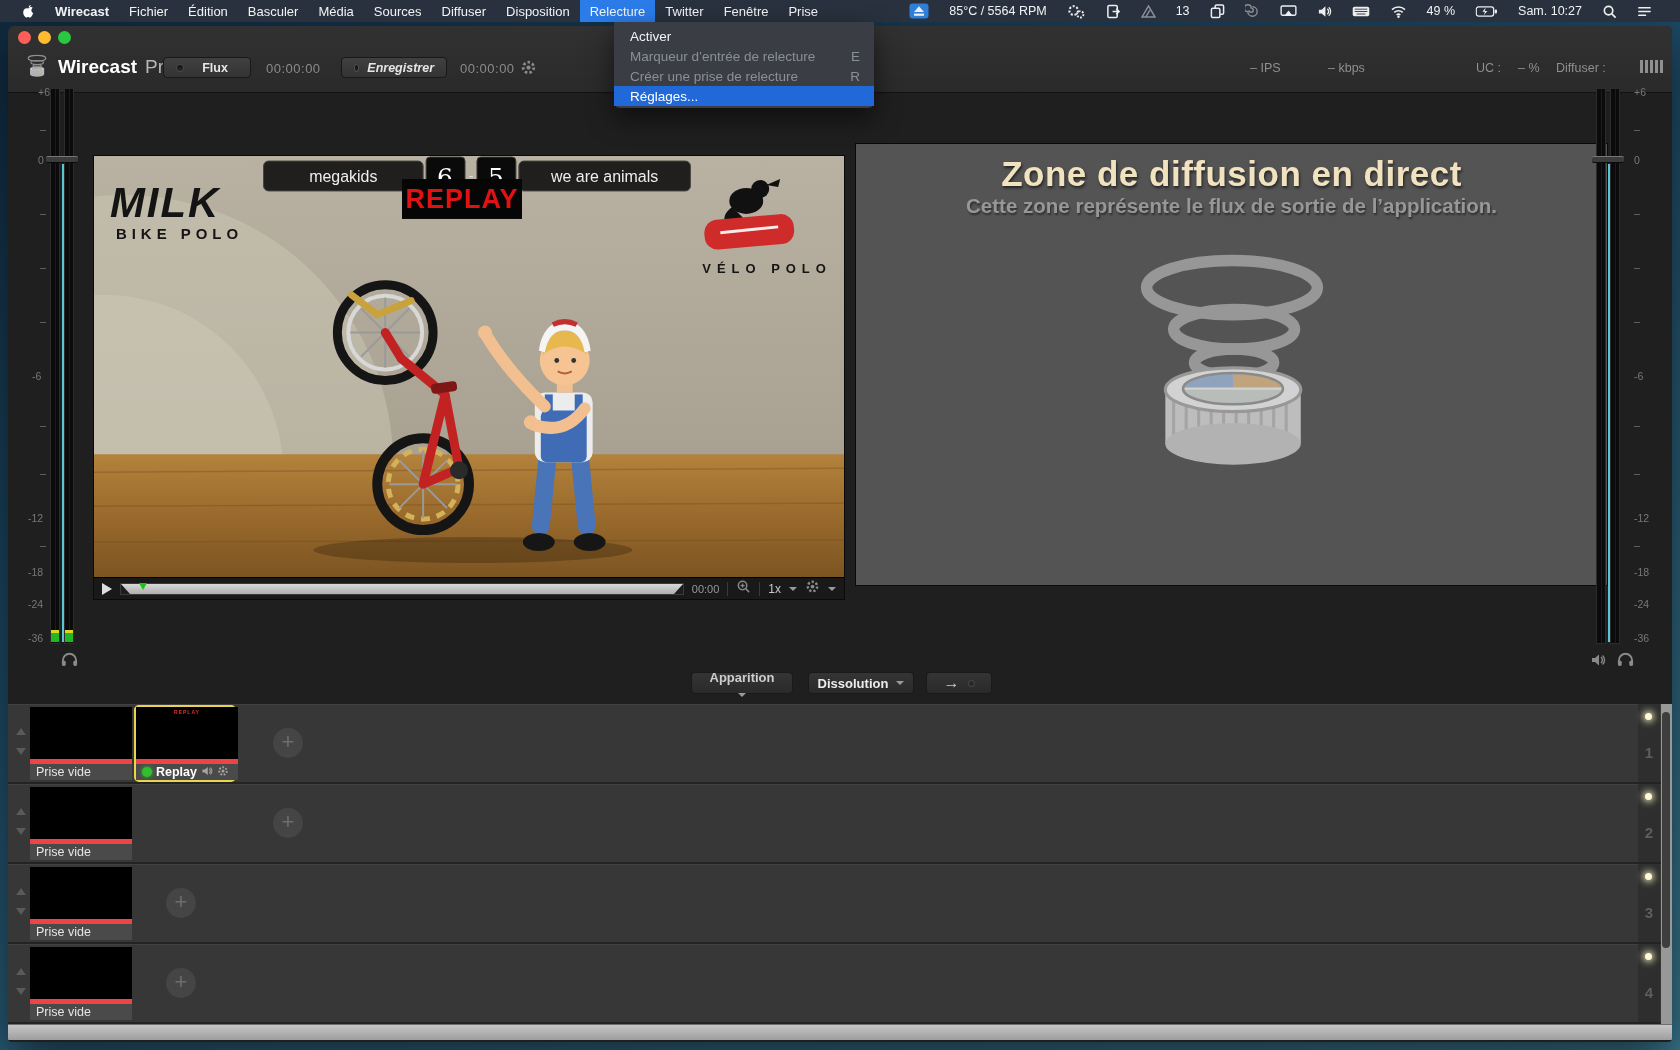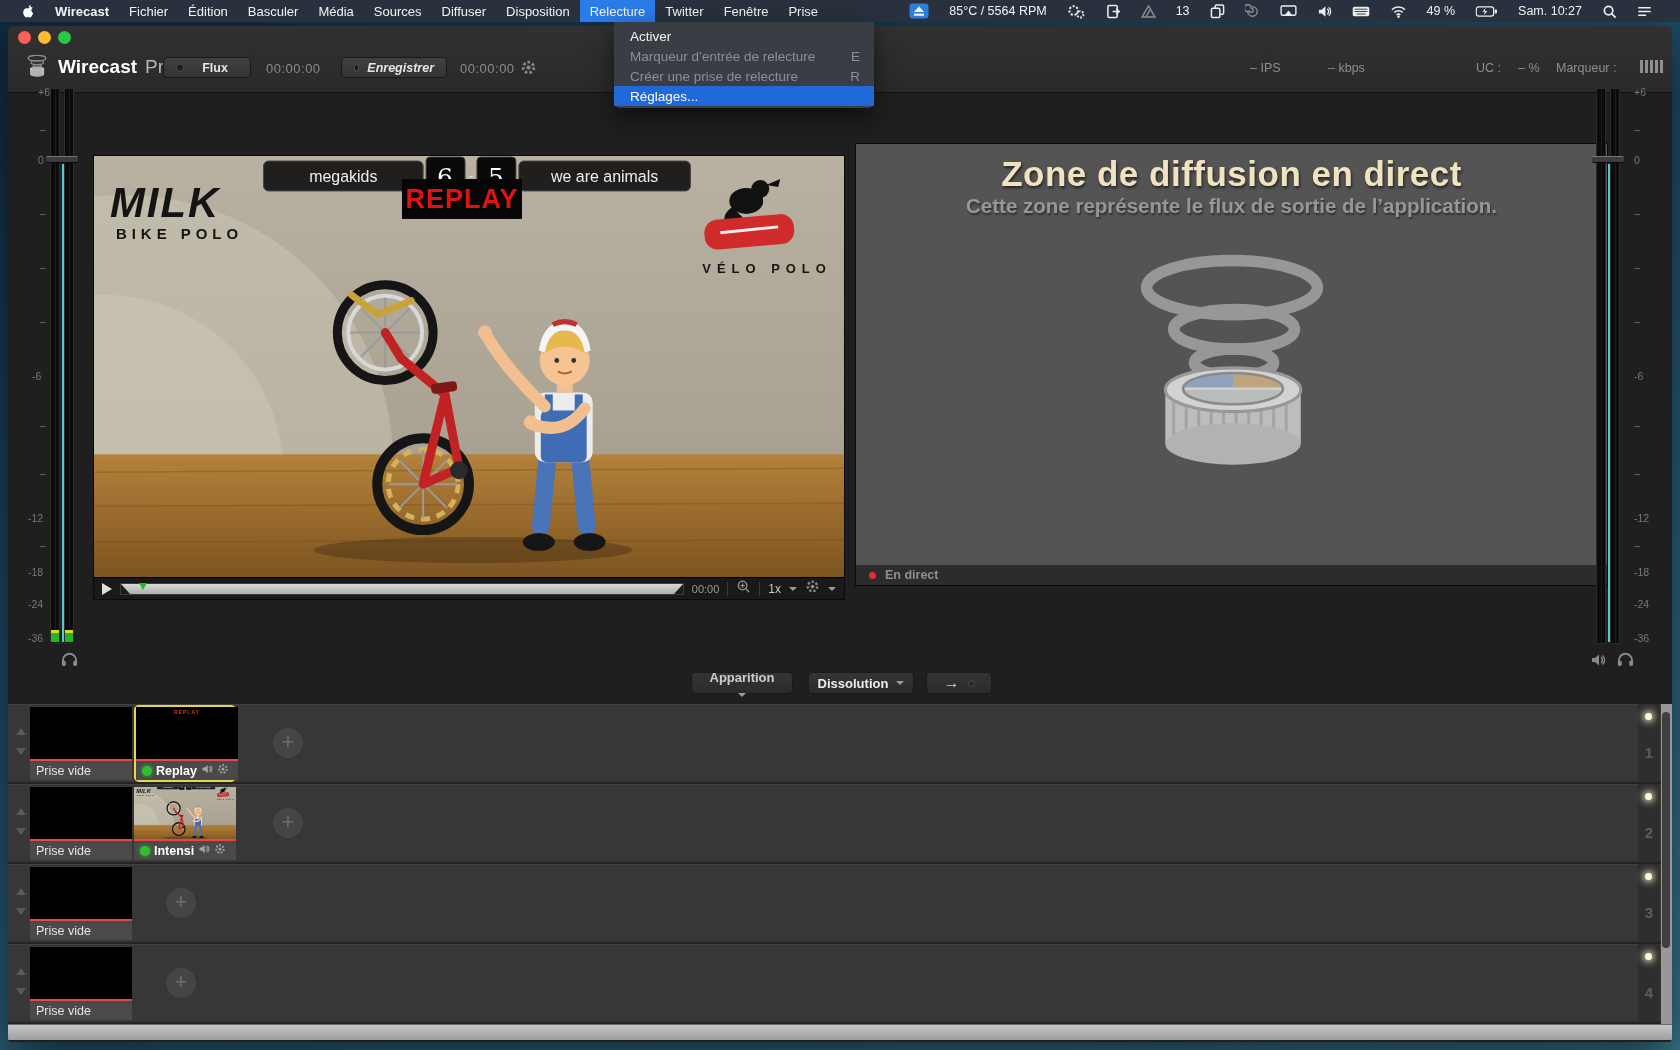--- a/index.html
+++ b/index.html
@@ -82,21 +82,21 @@
   .tr-btn { position:absolute; top:646px; height:22px; background:linear-gradient(#343434,#2a2a2a); border:1px solid #1a1a1a; border-radius:4px; display:flex; align-items:center; justify-content:center; gap:8px; color:#cdcdcd; font-size:13px; font-weight:bold; }
 
   
   .shot-area { position:absolute; left:0; top:678px; width:1664px; height:320px; background:#373737; }
   .shot-row { position:absolute; left:0; width:1664px; height:80px; background:#373737; border-bottom:2px solid #232323; box-shadow:inset 0 1px 0 #414141; }
   .row-arrows { position:absolute; left:6px; top:0; width:14px; height:78px; }
   .arr-up { position:absolute; left:2px; top:24px; width:0; height:0; border-bottom:7px solid #5a5a5a; border-left:5px solid transparent; border-right:5px solid transparent; }
   .arr-down { position:absolute; left:2px; top:44px; width:0; height:0; border-top:7px solid #5a5a5a; border-left:5px solid transparent; border-right:5px solid transparent; }
   .thumb { position:absolute; top:3px; width:102px; }
   .thumb .img { width:102px; height:52px; background:#000; position:relative; overflow:hidden; }
-  .thumb .cap { width:102px; height:21px; background:#4a4a4a; border-top:2px solid #ef4444; color:#e4e4e4; font-size:12.5px; display:flex; align-items:center; padding:0 6px; gap:4px; white-space:nowrap; overflow:hidden; }
+  .thumb .cap { width:102px; height:21px; background:#4a4a4a; border-top:5px solid #ef4444; color:#e4e4e4; font-size:12.5px; display:flex; align-items:center; padding:0 6px; gap:4px; white-space:nowrap; overflow:hidden; }
   .thumb.selected { border:2px solid #e8d44d; border-radius:5px; top:1px; }
   .live-green { width:10px; height:10px; border-radius:50%; background:#2fbf2f; box-shadow:0 0 4px #2fbf2f; flex:none; }
   .cap-ic { flex:none; color:#a5a5a5; }
   .tiny-replay { position:absolute; left:50%; top:2px; transform:translateX(-50%); color:#e23030; font-size:5px; font-weight:bold; letter-spacing:1px; }
   .add-btn { position:absolute; top:24px; width:30px; height:30px; border-radius:50%; background:#454545; color:#6d6d6d; font-size:22px; line-height:27px; text-align:center; }
   .row-numcol { position:absolute; right:12px; top:0; width:22px; height:78px; background:#2e2e2e; }
   .glow-dot { position:absolute; left:7px; top:9px; width:7px; height:7px; border-radius:50%; background:#fff8d8; box-shadow:0 0 7px 2px rgba(255,250,200,.85); }
   .row-num { position:absolute; left:0; top:40px; width:22px; text-align:center; color:#5e5e5e; font-size:15px; font-weight:bold; }
   .vscroll { position:absolute; right:0; top:0; width:11px; height:320px; background:#989898; }
   .vscroll .thumbbar { position:absolute; left:1px; top:8px; width:8px; height:236px; background:#3e3e3e; border-radius:4px; }
@@ -440,21 +440,21 @@
       </div>
       <span class="tb-time" style="left:452px;">00:00:00</span>
       <span class="icon-gray" style="position:absolute;left:512px;top:33px;"><svg width="17" height="17" viewBox="0 0 16 16">
             <use href="#i-gear"></use>
           </svg></span>
 
       <span class="tb-stat" style="left:1242px;">– IPS</span>
       <span class="tb-stat" style="left:1320px;">– kbps</span>
       <span class="tb-stat" style="left:1468px;">UC :</span>
       <span class="tb-stat" style="left:1510px;">– %</span>
-      <span class="tb-stat" style="left:1548px;">Marqueur :</span>
+      <span class="tb-stat" style="left:1548px;">Diffuser :</span>
       <span class="conn-bars" style="left:1632px;">
           <span></span>
           <span></span>
           <span></span>
           <span></span>
           <span></span>
         </span>
     </div>
 
     <div>
@@ -515,24 +515,20 @@
         <span class="dd-caret"></span>
       </div>
     </div>
 
     <div class="program">
       <div class="pg-title">Zone de diffusion en direct</div>
       <div class="pg-sub">Cette zone représente le flux de sortie de l’application.</div>
       <svg class="pg-art" width="250" height="240" viewBox="0 0 240 230">
           <use href="#lens-art"></use>
         </svg>
-      <div class="pg-statusbar">
-        <span class="live-dot"></span>
-        <span class="pg-status">En direct</span>
-      </div>
     </div>
 
     <div>
       <span class="scale-label" style="left:1626px;top:66px;">+6</span>
       <div class="tick" style="left:1626px;top:104px;"></div>
       <span class="scale-label" style="left:1626px;top:134px;">0</span>
       <div class="tick" style="left:1626px;top:188px;"></div>
       <div class="tick" style="left:1626px;top:242px;"></div>
       <div class="tick" style="left:1626px;top:296px;"></div>
       <span class="scale-label" style="left:1626px;top:350px;">-6</span>
@@ -611,35 +607,20 @@
         <div class="row-arrows">
           <span class="arr-up"></span>
           <span class="arr-down"></span>
         </div>
         <div class="thumb" style="left:22px;">
           <div class="img"></div>
           <div class="cap">
               <span>Prise vide</span>
             </div>
         </div>
-        <div class="thumb" style="left:126px;">
-          <div class="img"><svg width="102" height="52" viewBox="0 0 752 424" preserveAspectRatio="xMidYMid slice">
-                <use href="#scene"></use>
-              </svg></div>
-          <div class="cap">
-            <span class="live-green"></span>
-            <span style="font-weight:bold;color:#fff;">Intensi</span>
-            <span class="cap-ic"><svg width="12" height="12" viewBox="0 0 16 16">
-                  <use href="#i-speaker"></use>
-                </svg></span>
-            <span class="cap-ic"><svg width="12" height="12" viewBox="0 0 16 16">
-                  <use href="#i-gear"></use>
-                </svg></span>
-          </div>
-        </div>
         <div class="add-btn" style="left:265px;">+</div>
         <div class="row-numcol">
           <span class="glow-dot"></span>
           <span class="row-num">2</span>
         </div>
       </div>
 
       <div class="shot-row" style="top:160px;">
         <div class="row-arrows">
           <span class="arr-up"></span>

